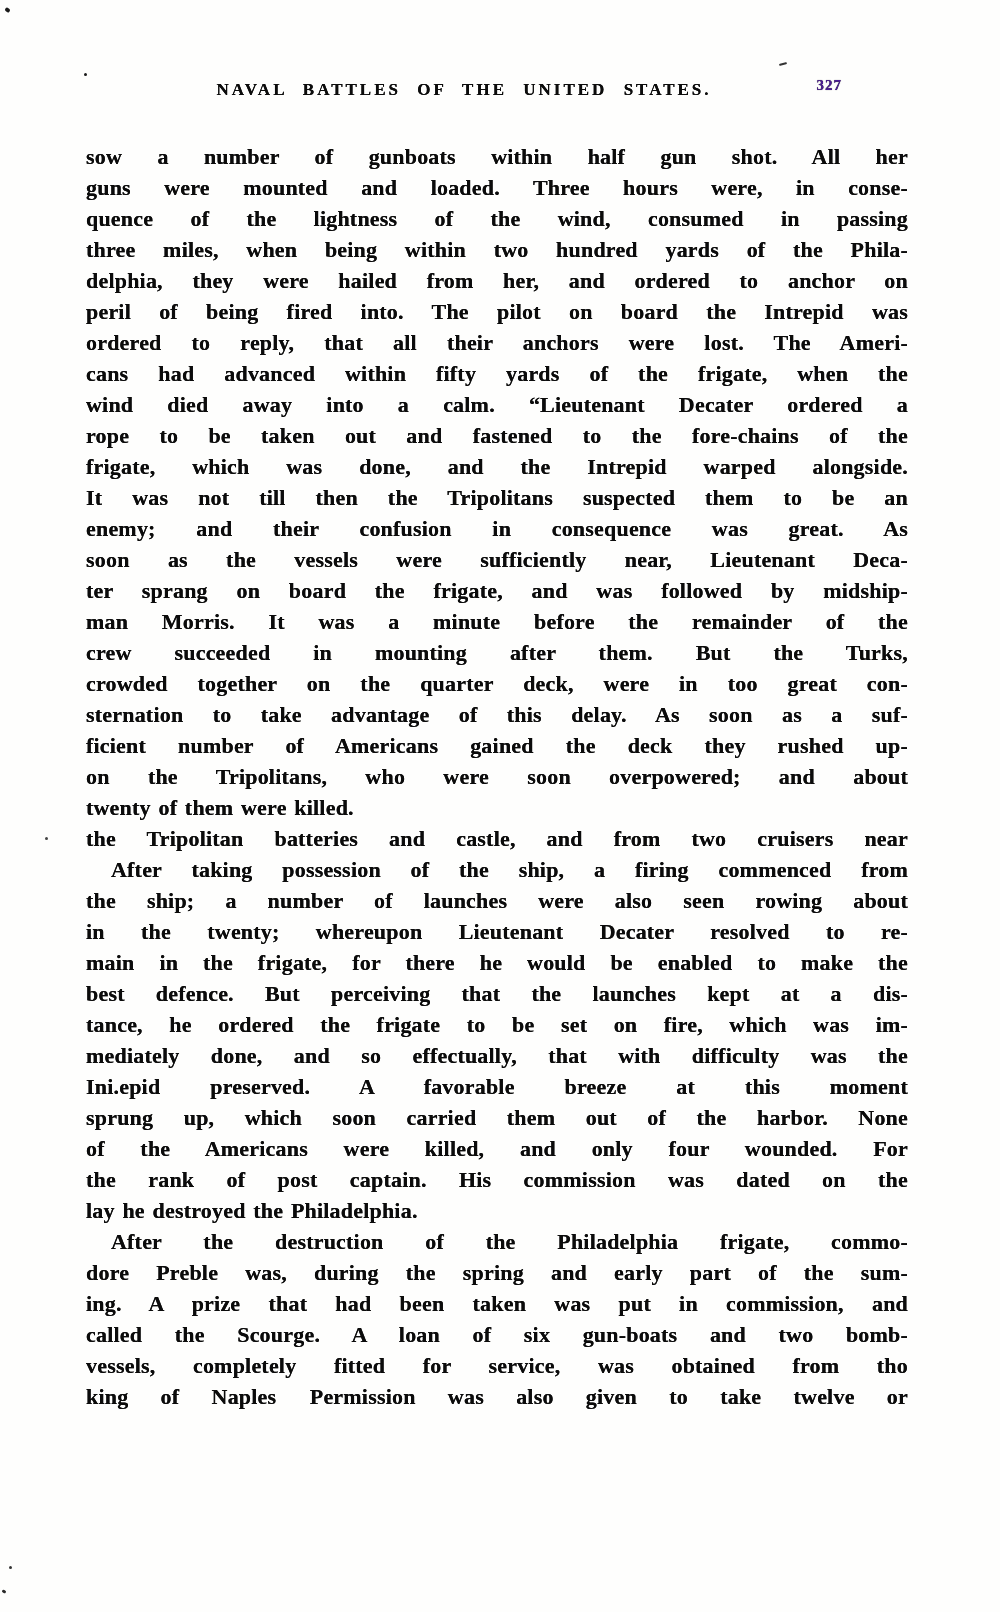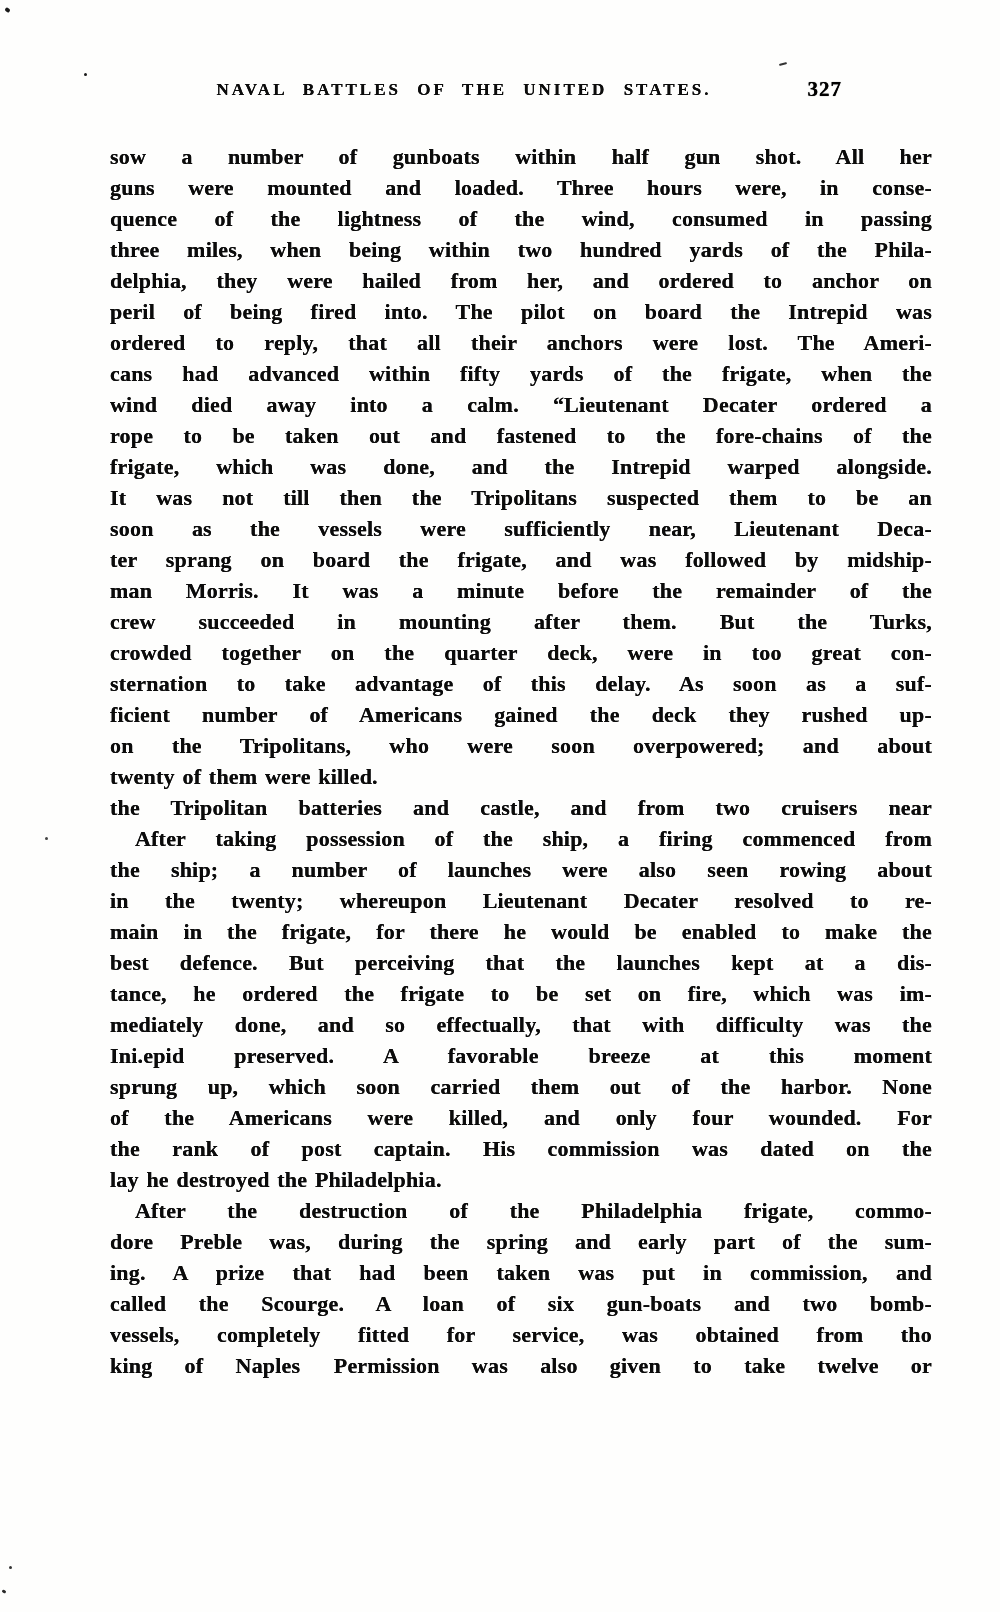--- a/index.html
+++ b/index.html
@@ -32,33 +32,32 @@
     font-weight: 700;
     letter-spacing: 3px;
     word-spacing: 9px;
     color: #0c0c0c;
     text-shadow: 0 0 0.5px #000;
   }
   .page-number {
     position: absolute;
     right: 86px;
     top: -3px;
-    font-size: 21px;
+    font-size: 15px;
     font-weight: 700;
     letter-spacing: 1px;
-    color: #000000;
+    color: #4c1d95;
     text-shadow: 0 0 0.7px #000;
   }
   
   .text-block {
     position: absolute;
     left: 86px;
     top: 141px;
     width: 822px;
-    margin-left: 24px;
   }
   .line {
     height: 31px;
     line-height: 31px;
     font-size: 22px;
     font-weight: 700;
     letter-spacing: 0.2px;
     word-spacing: 2px;
     text-align: justify;
     text-align-last: justify;
@@ -99,20 +98,21 @@
     <div class="line">quence of the lightness of the wind, consumed in passing</div>
     <div class="line">three miles, when being within two hundred yards of the Phila-</div>
     <div class="line">delphia, they were hailed from her, and ordered to anchor on</div>
     <div class="line">peril of being fired into. The pilot on board the Intrepid was</div>
     <div class="line">ordered to reply, that all their anchors were lost. The Ameri-</div>
     <div class="line">cans had advanced within fifty yards of the frigate, when the</div>
     <div class="line">wind died away into a calm. “Lieutenant Decater ordered a</div>
     <div class="line">rope to be taken out and fastened to the fore-chains of the</div>
     <div class="line">frigate, which was done, and the Intrepid warped alongside.</div>
     <div class="line">It was not till then the Tripolitans suspected them to be an</div>
+    <div class="line">enemy; and their confusion in consequence was great. As</div>
     <div class="line">soon as the vessels were sufficiently near, Lieutenant Deca-</div>
     <div class="line">ter sprang on board the frigate, and was followed by midship-</div>
     <div class="line">man Morris. It was a minute before the remainder of the</div>
     <div class="line">crew succeeded in mounting after them. But the Turks,</div>
     <div class="line">crowded together on the quarter deck, were in too great con-</div>
     <div class="line">sternation to take advantage of this delay. As soon as a suf-</div>
     <div class="line">ficient number of Americans gained the deck they rushed up-</div>
     <div class="line">on the Tripolitans, who were soon overpowered; and about</div>
     <div class="line para-end">twenty of them were killed.</div>
     <div class="line">the Tripolitan batteries and castle, and from two cruisers near</div>

